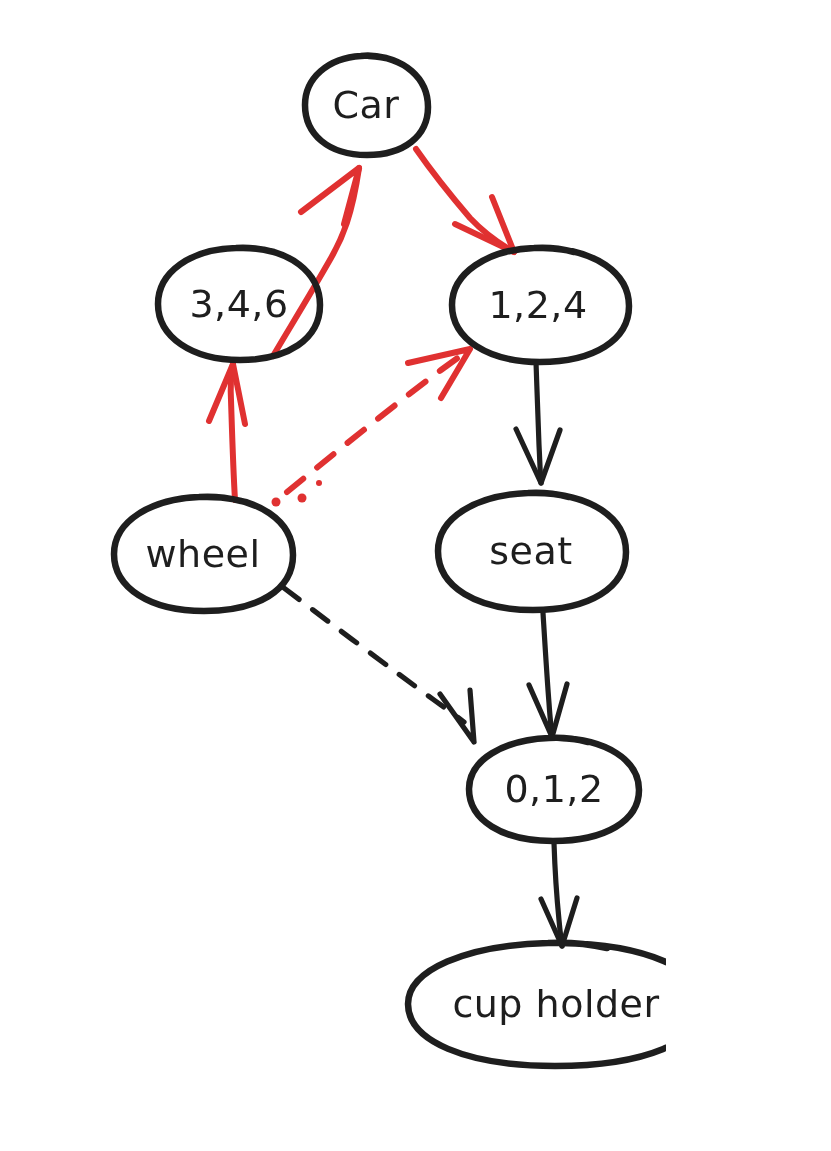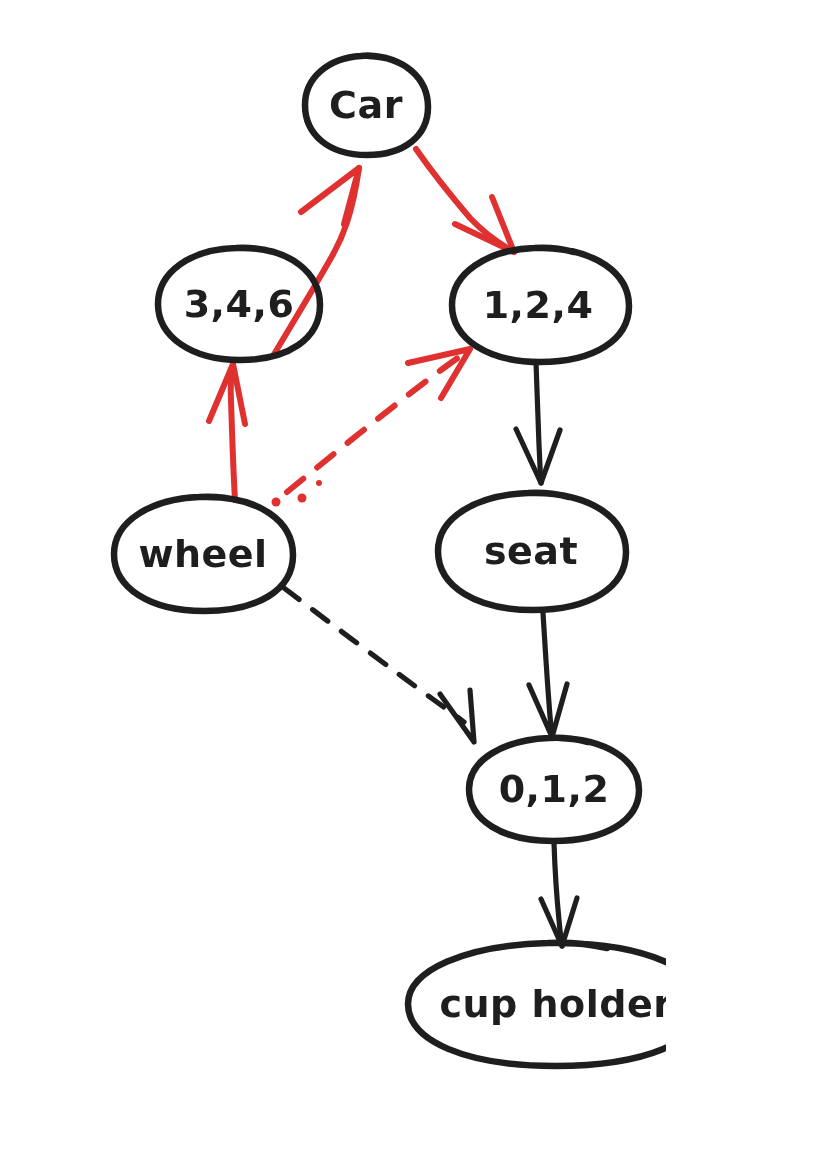--- a/index.html
+++ b/index.html
@@ -7,21 +7,20 @@
     margin: 0;
     padding: 0;
     background: #ffffff;
   }
   #canvas-wrap {
     position: relative;
     width: 666px;
     height: 1151px;
     background: #ffffff;
     overflow: hidden;
-    font-weight: bold;
   }
   svg#diagram {
     display: block;
     width: 831px;
     height: 1151px;
   }
   .node-shape {
     fill: none;
     stroke: #1e1e1e;
     stroke-width: 6.5;

